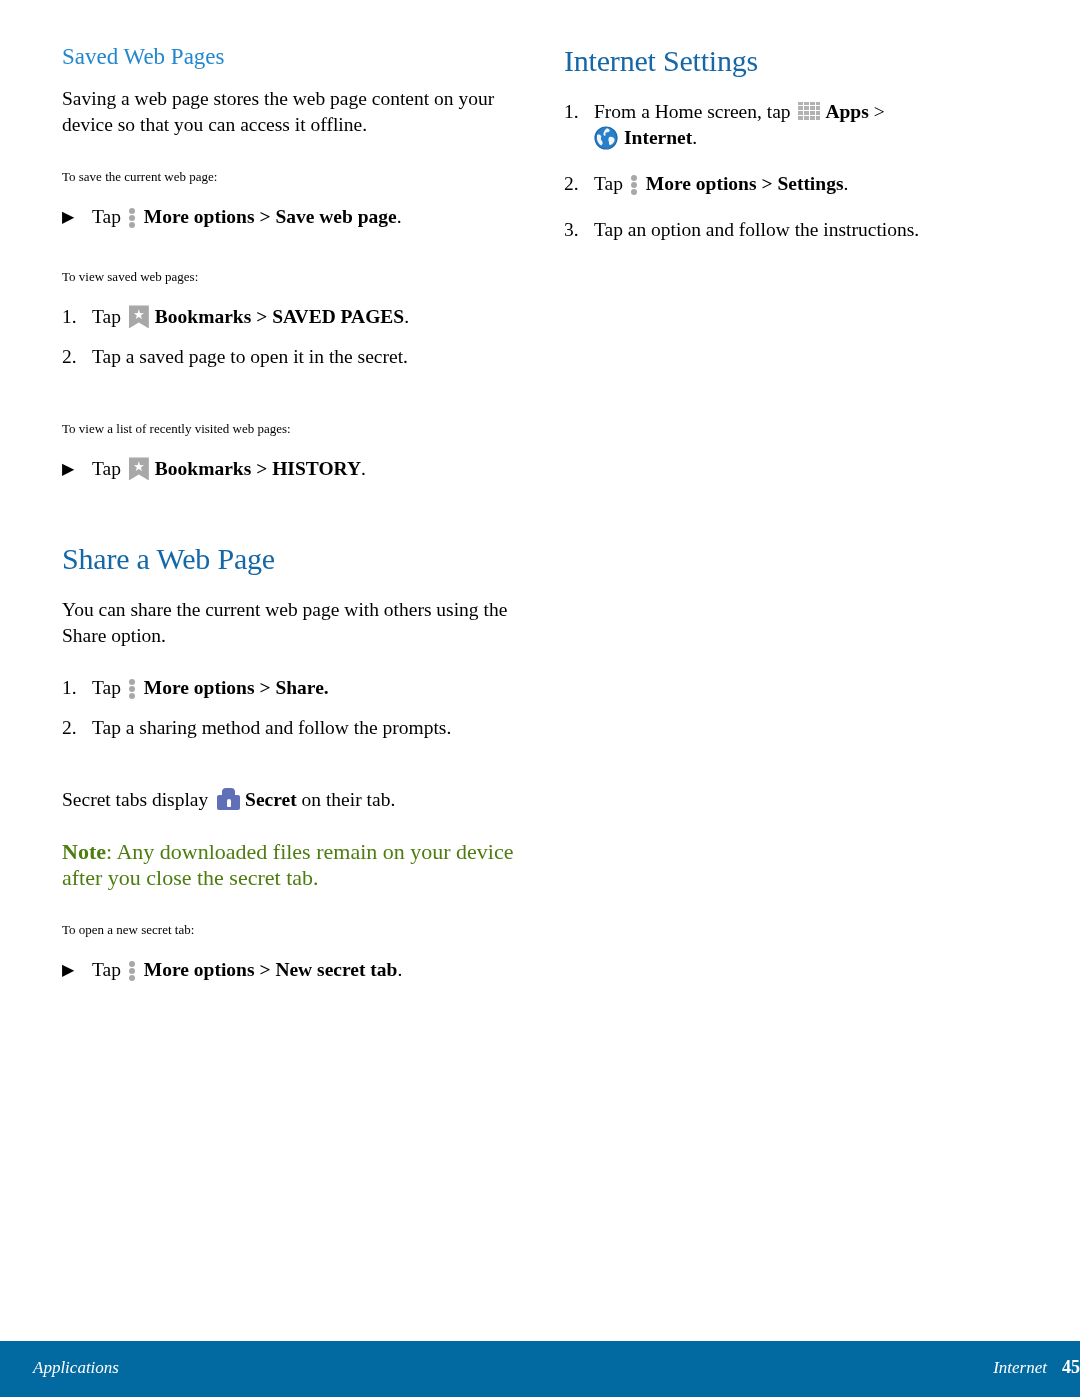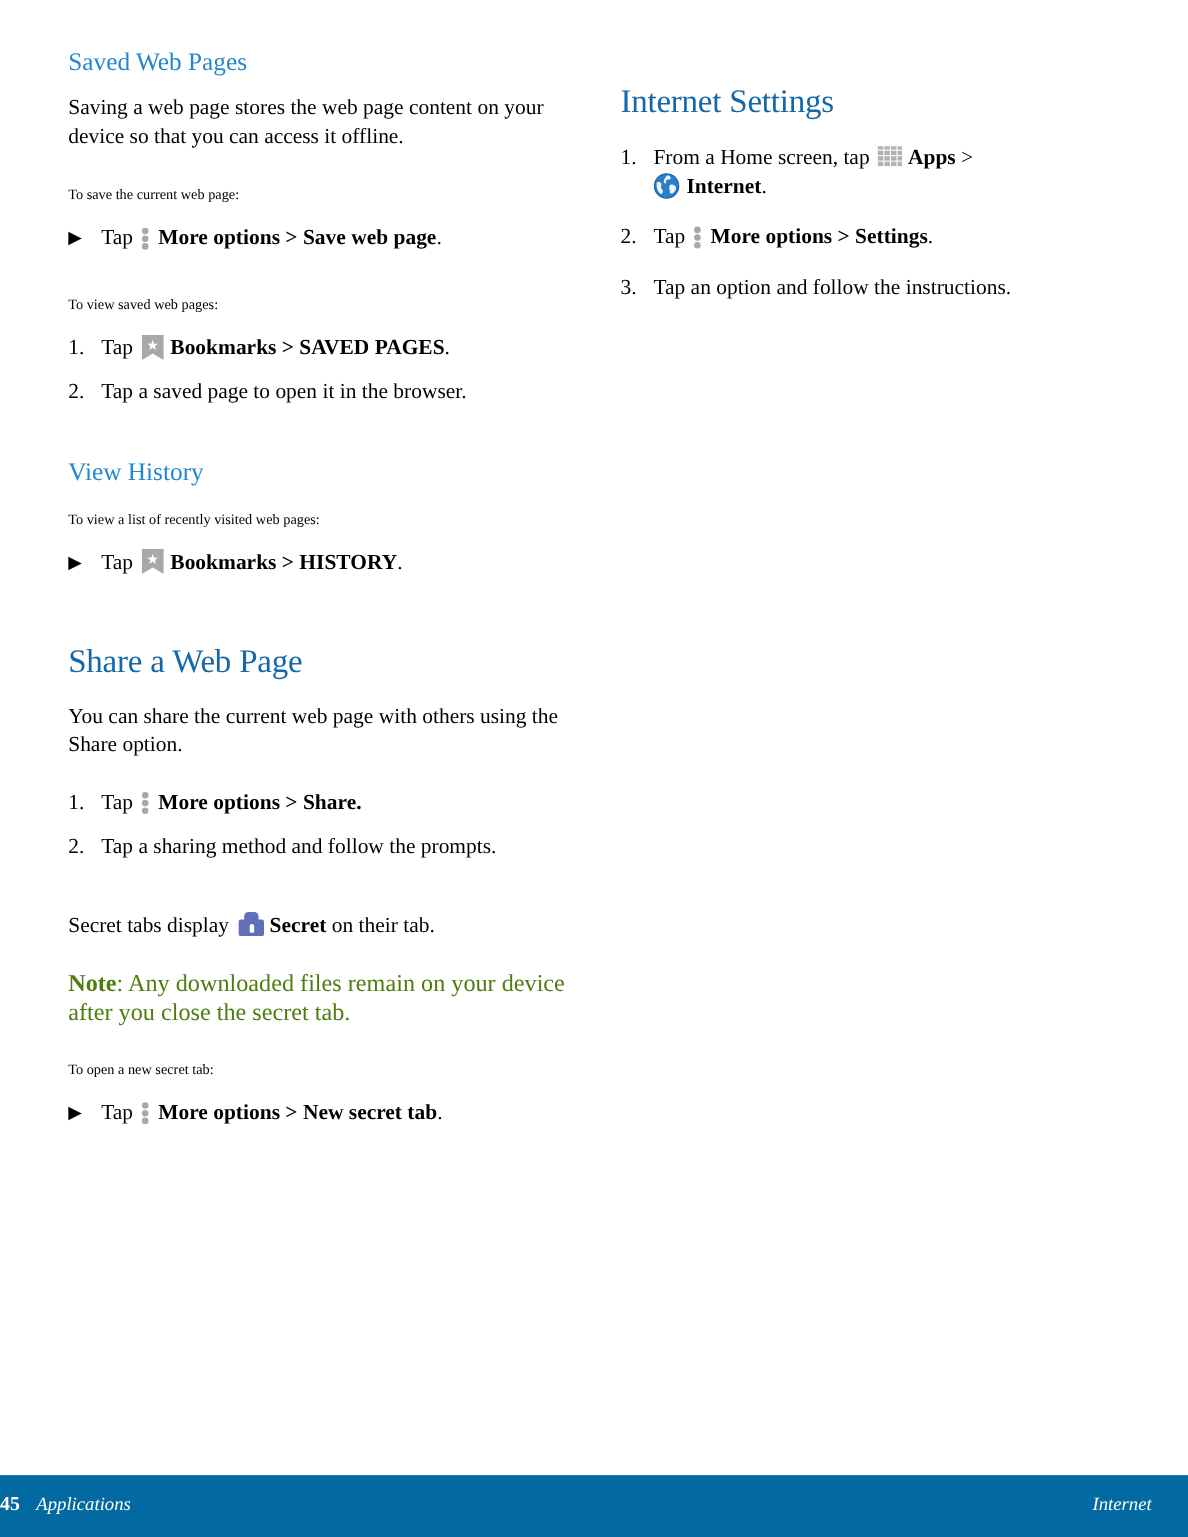--- a/index.html
+++ b/index.html
@@ -28,21 +28,21 @@
     position: absolute;
     left: 62px;
     top: 44px;
     width: 960px;
     display: flex;
     gap: 44px;
   }
   .col {
     width: 458px;
   }
-  .col-right { width: 458px; margin-top: 32px; }
+  .col-right { width: 458px; }
 
   h1.sec-title {
     font-size: 30px;
     font-weight: normal;
     color: #1568a8;
     margin: 0 0 20px 0;
     line-height: 1.15;
     letter-spacing: -0.2px;
   }
   h2.sub-title {
@@ -221,21 +221,21 @@
     left: 33px;
     top: 17px;
     font-size: 17px;
     font-style: italic;
   }
   .footer .f-center {
     position: absolute;
     left: 0;
     top: 16px;
     width: 1080px;
-    text-align: left;
+    text-align: right;
     font-size: 18px;
     font-weight: bold;
   }
   .footer .f-right {
     position: absolute;
     right: 33px;
     top: 17px;
     font-size: 17px;
     font-style: italic;
   }
@@ -262,24 +262,23 @@
 
       <p class="lead-in">To view saved web pages:</p>
 
       <div class="step">
         <span class="marker">1.</span>
         <span class="step-text"><span>Tap </span><span class="icon icon-bookmark"><span class="ribbon"></span><span class="star">★</span></span><b>Bookmarks &gt; SAVED PAGES</b><span>.</span></span>
       </div>
 
       <div class="step gap-xl">
         <span class="marker">2.</span>
-        <span class="step-text">Tap a saved page to open it in the browser.</span>
-      </div>
-
-      <h2 class="sub-title">View History</h2>
+        <span class="step-text">Tap a saved page to open it in the secret.</span>
+      </div>
+
 
       <p class="lead-in">To view a list of recently visited web pages:</p>
 
       <div class="step" style="margin-bottom:60px;">
         <span class="marker arrow">▶</span>
         <span class="step-text"><span>Tap </span><span class="icon icon-bookmark"><span class="ribbon"></span><span class="star">★</span></span><b>Bookmarks &gt; HISTORY</b><span>.</span></span>
       </div>
 
       <h1 class="sec-title">Share a Web Page</h1>
 

